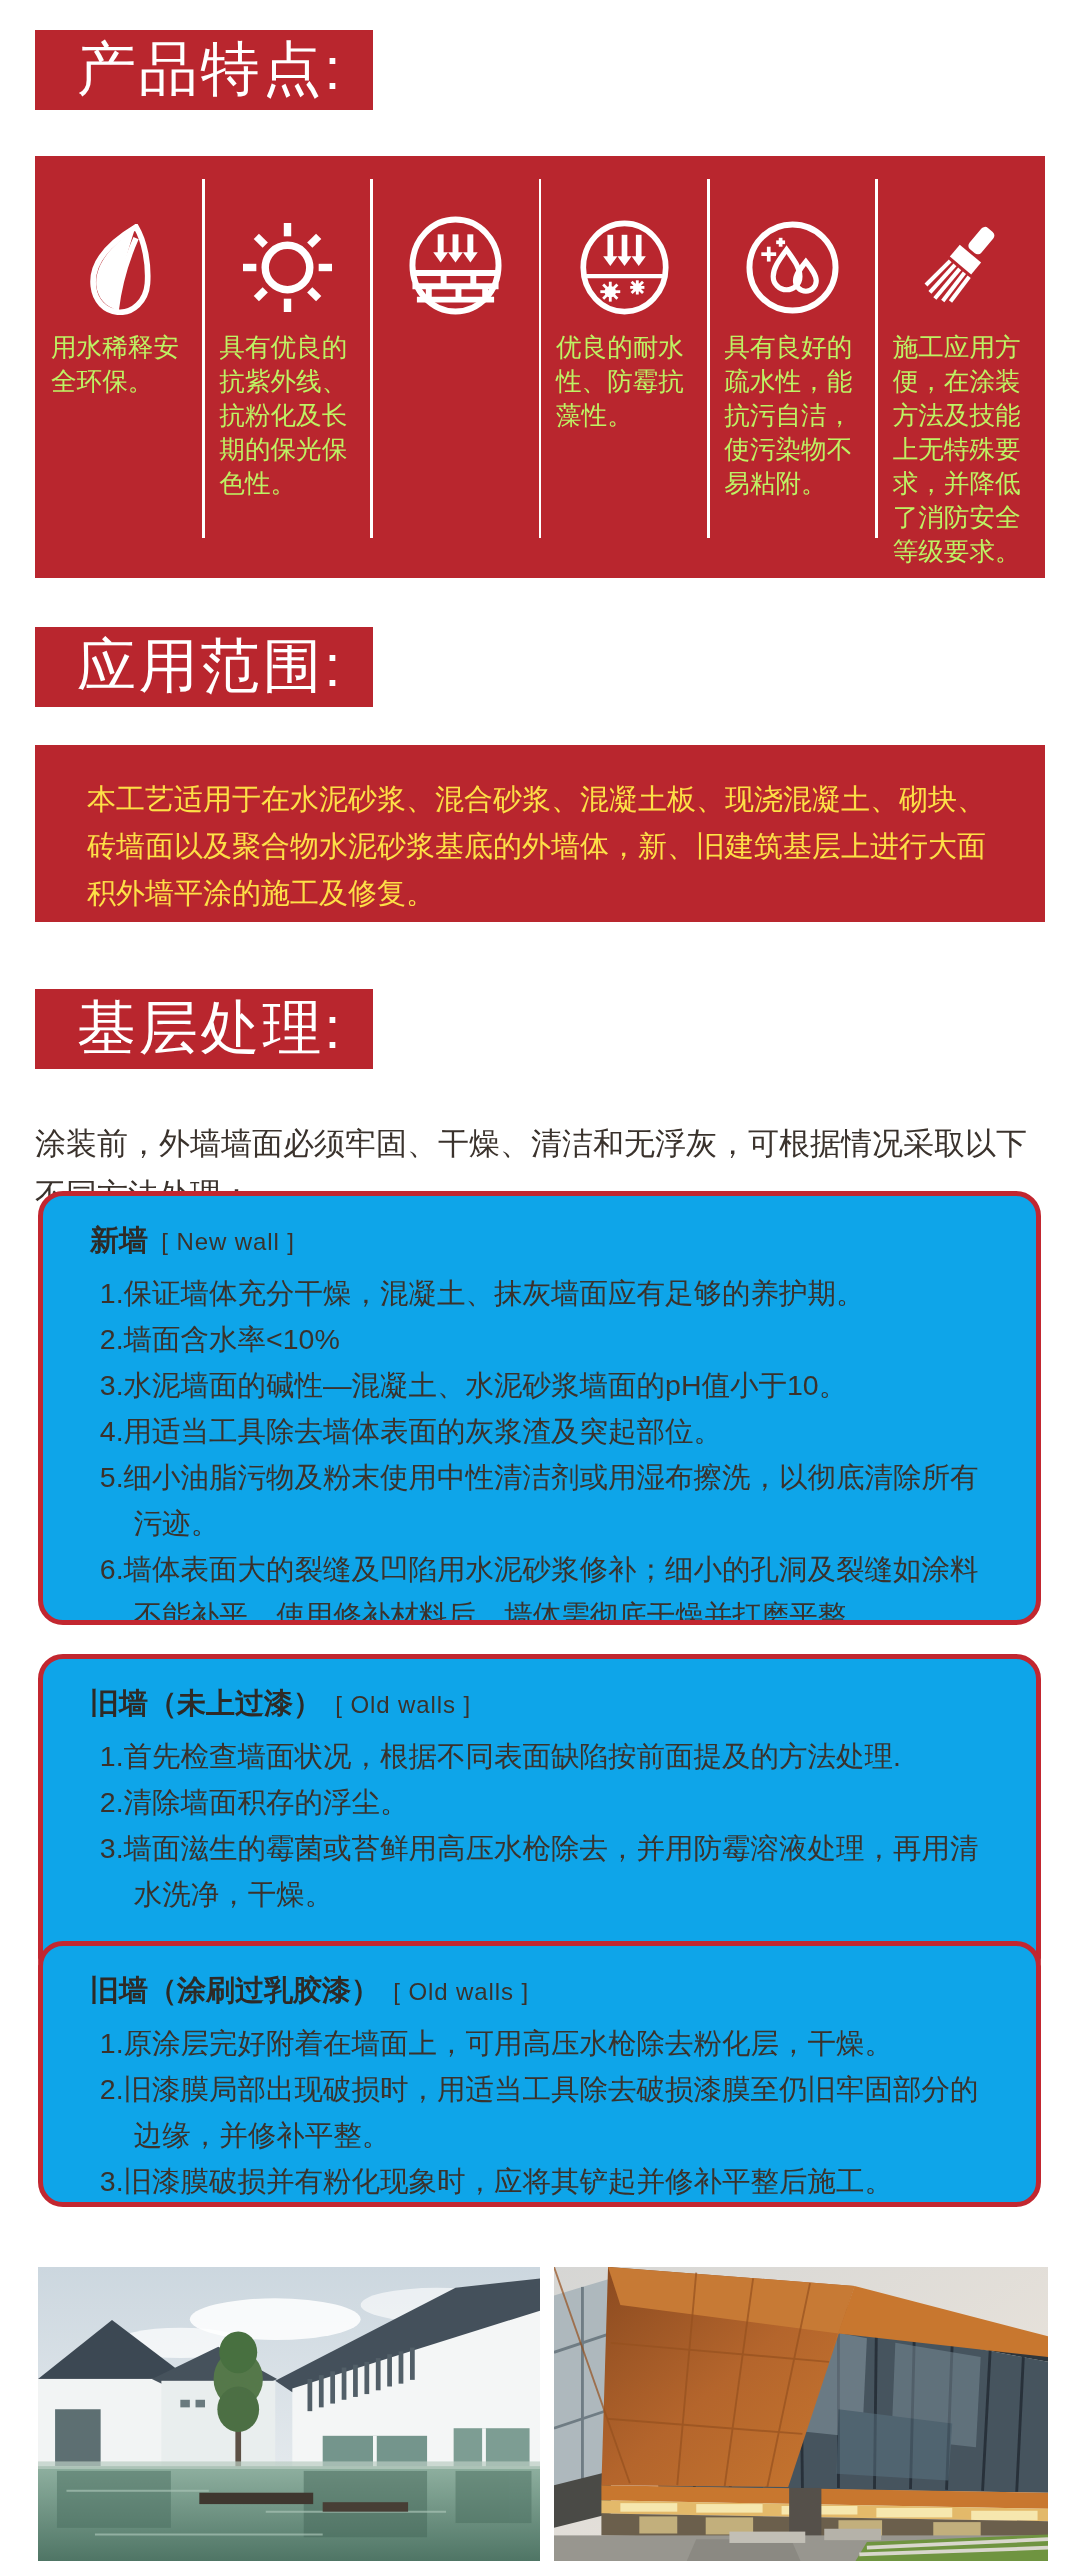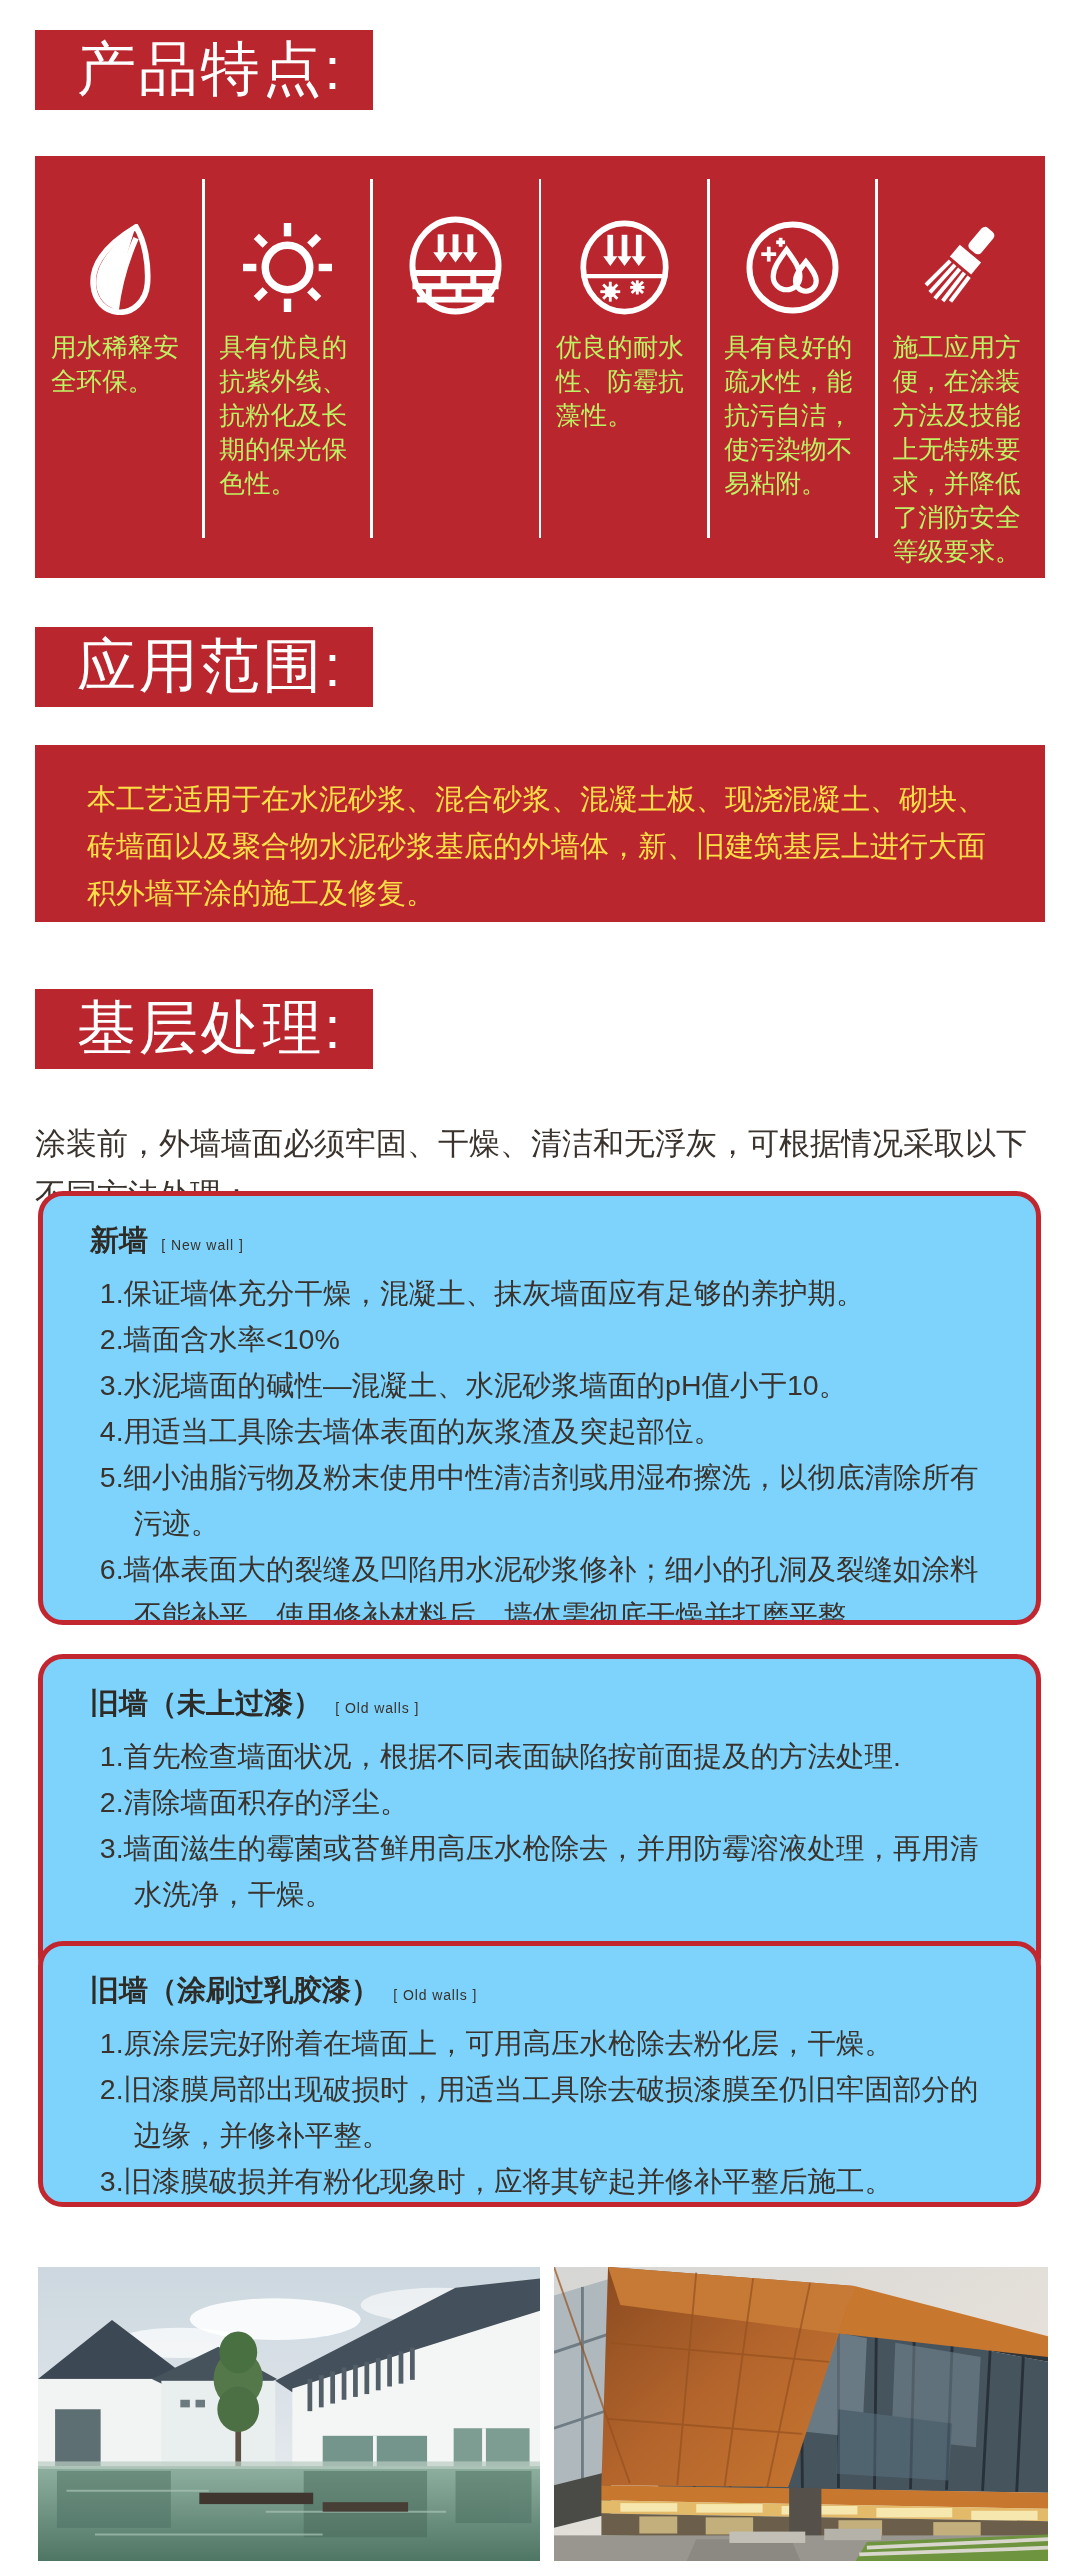--- a/index.html
+++ b/index.html
@@ -41,32 +41,32 @@
     color:#fde047;padding:31px 47px 0 52px;font-size:29px;line-height:47px;word-break:break-all;
   }
 
   .intro{
     position:absolute;left:35px;top:1087px;width:1009px;
     font-size:31px;line-height:51px;word-break:break-all;
   }
 
   
   .rbox{
-    position:absolute;left:38px;width:1003px;background:#7dd3fc;
+    position:absolute;left:38px;width:1003px;background:#0ea5e9;
     border:5.7px solid var(--border-red);border-radius:25px;
     padding:19px 40px 0 47px;overflow:hidden;
   }
   #box-new{top:1191px;height:434px}
   #box-old-unpainted{top:1654px;height:329px}
   #box-old-painted{top:1941px;height:266px}
   .rbox h3{
     margin:5.7px 0 9.5px 0;font-size:29px;color:#2e2a26;font-weight:bold;
     display:flex;align-items:baseline;gap:13.3px;
   }
-  .rbox h3 .sub{font-size:14px;font-weight:normal;letter-spacing:0.9px;color:#3a322c}
+  .rbox h3 .sub{font-size:24px;font-weight:normal;letter-spacing:0.9px;color:#3a322c}
   .rbox ul{list-style:none;margin:6px;padding:0 0 0 3.8px;font-size:28.5px;line-height:46px}
   .rbox li{padding-left:34px;text-indent:-34px;word-break:break-all}
 
   
   .photo{position:absolute;top:2267px;height:294px}
   #photo-left{left:38px;width:502px}
   #photo-right{left:554px;width:494px}
   .photo svg{display:block;width:100%;height:100%}
 </style>
 </head>

